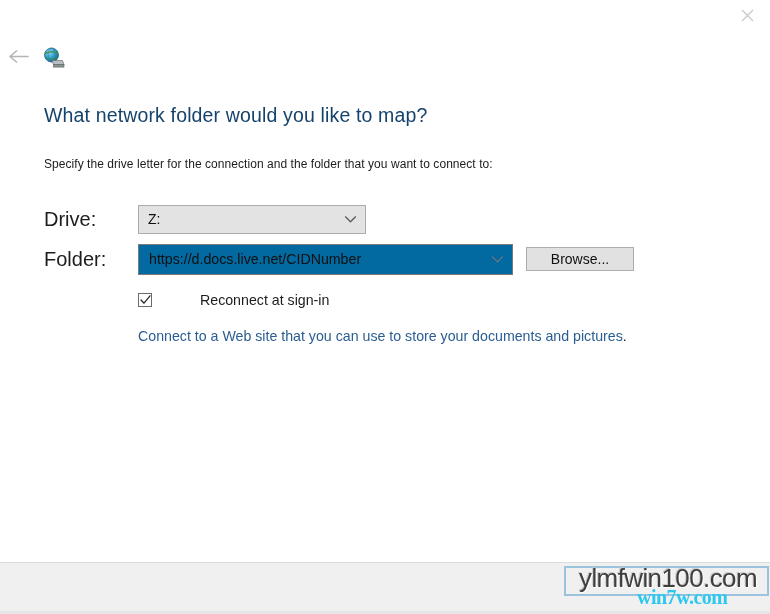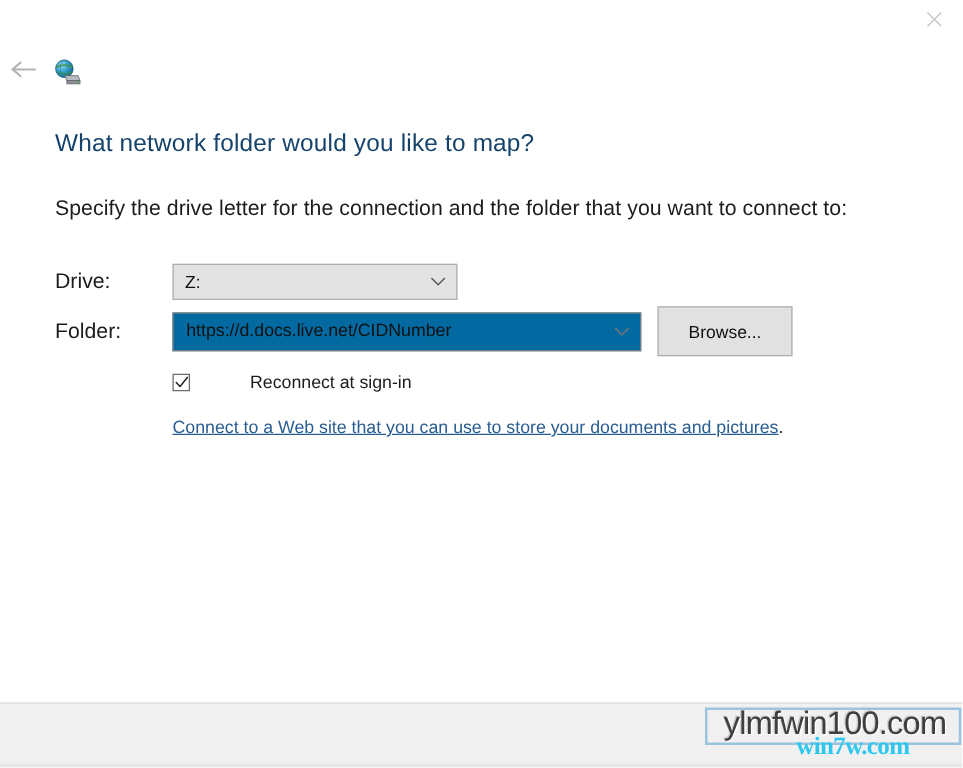--- a/index.html
+++ b/index.html
@@ -80,40 +80,40 @@
     padding-right: 51px;
   }
   .heading {
     font-size: 19.5px;
     color: #15436b;
     margin: 8px 0 0 0;
     font-weight: 400;
     letter-spacing: 0.15px;
   }
   .subtext {
-    font-size: 17px;
+    font-size: 12px;
     color: #1c1c1c;
     margin-top: 30px;
     letter-spacing: 0.05px;
   }
 
   
   .form {
     margin-top: 31px;
   }
   .row {
     display: flex;
     align-items: center;
     height: 34px;
   }
   .row + .row { margin-top: 6px; }
   .row-label {
     width: 94px;
     flex: none;
-    font-size: 17px;
+    font-size: 20px;
     color: #1c1c1c;
   }
 
   
   .combo-drive {
     width: 228px;
     height: 29px;
     background: #e3e3e3;
     border: 1px solid #adadad;
     display: flex;
@@ -146,21 +146,21 @@
     width: 17px;
     height: 17px;
     flex: none;
     display: flex;
     align-items: center;
     justify-content: center;
   }
 
   .browse-btn {
     width: 108px;
-    height: 40px;
+    height: 24px;
     margin-left: 13px;
     background: #e1e1e1;
     border: 1px solid #adadad;
     font-size: 14px;
     color: #101010;
     display: flex;
     align-items: center;
     justify-content: center;
     cursor: default;
     font-family: "Liberation Sans", sans-serif;
@@ -198,21 +198,20 @@
     font-size: 14.2px;
     color: #1c1c1c;
   }
   .link-row {
     margin-top: 20px;
     font-size: 14.2px;
     color: #1c1c1c;
   }
   .weblink {
     color: #2a5d91;
-    text-decoration: underline;
     cursor: pointer;
   }
 
   
   .footer {
     position: absolute;
     left: 0; right: 0;
     bottom: 0;
     height: 52px;
     background: #f0f0f0;

